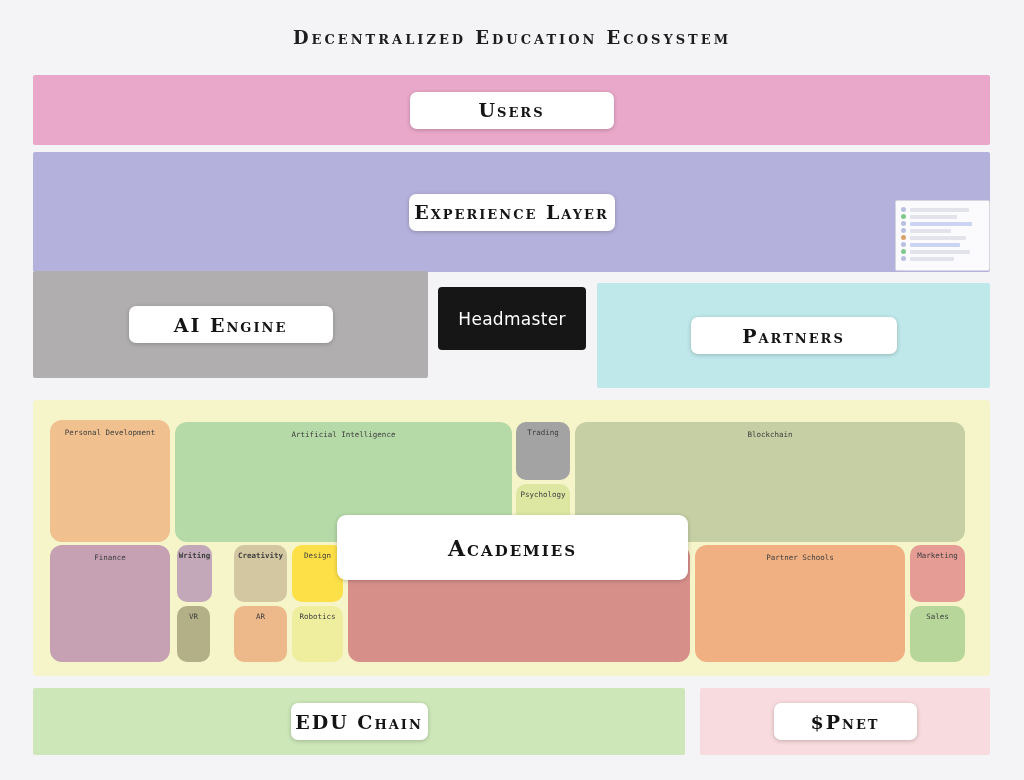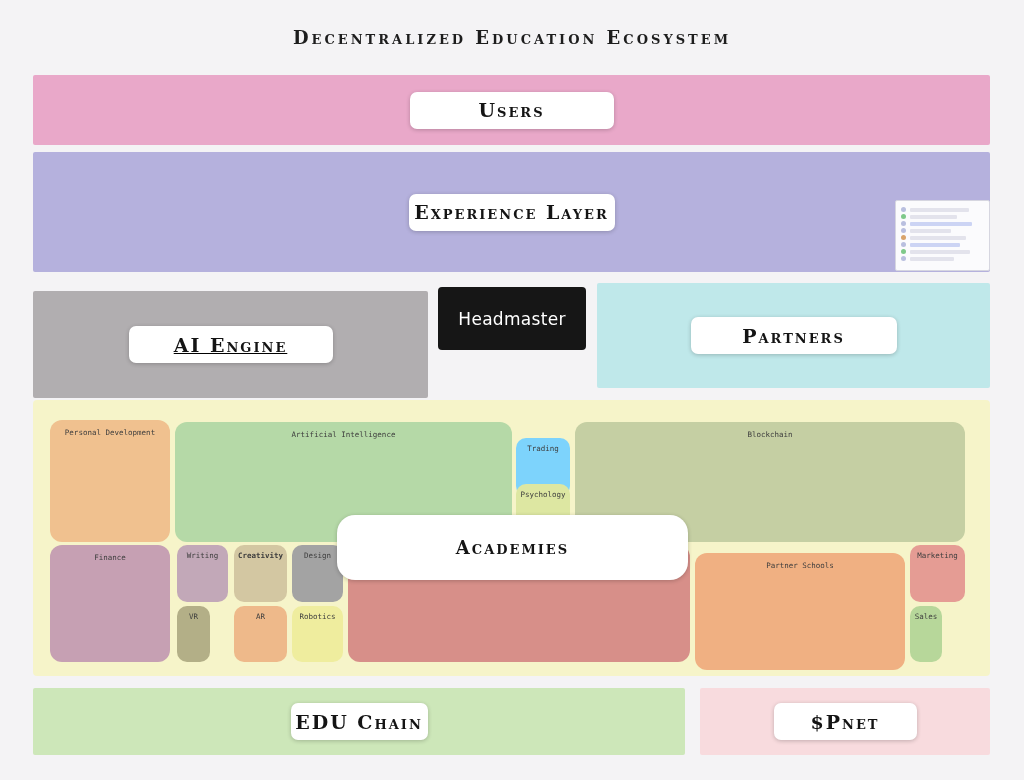--- a/index.html
+++ b/index.html
@@ -11,21 +11,21 @@
   }
   .title {
     position:absolute; top:27px; left:0; width:100%;
     margin:0; text-align:center;
     font-size:18px; font-weight:700; letter-spacing:3px;
     font-variant:small-caps; color:#1d1d1d;
   }
   .band { position:absolute; display:flex; align-items:center; justify-content:center; border-radius:2px; }
   .users-band      { left:33px;  top:75px;  width:957px; height:70px; }
   .experience-band { left:33px;  top:152px; width:957px; height:120px; }
-  .ai-engine-band  { left:33px;  top:291px; width:395px; height:107px;text-decoration:underline; }
+  .ai-engine-band  { left:33px;  top:271px; width:395px; height:107px; }
   .partners-band   { left:597px; top:283px; width:393px; height:105px; }
   .edu-band        { left:33px;  top:688px; width:652px; height:67px; }
   .pnet-band       { left:700px; top:688px; width:290px; height:67px; }
 
   .pill {
     background:#ffffff; border-radius:7px;
     box-shadow:0 1px 4px rgba(0,0,0,0.22);
     display:flex; align-items:center; justify-content:center;
     font-variant:small-caps; font-weight:700; letter-spacing:2px;
     font-size:19px; color:#141414; white-space:nowrap;
@@ -59,34 +59,34 @@
   }
   .sm .tlabel { top:6px; }
 
   
   .b-pd      { left:17px;  top:20px;  width:120px; height:122px; }
   .b-ai      { left:142px; top:22px;  width:337px; height:120px; }
   .b-trading { left:483px; top:22px;  width:54px;  height:58px; }
   .b-psych   { left:483px; top:84px;  width:54px;  height:58px; }
   .b-block   { left:542px; top:22px;  width:390px; height:120px; }
   .b-fin     { left:17px;  top:145px; width:120px; height:117px; }
-  .b-writing { left:144px; top:145px; width:51px;  height:57px; }
+  .b-writing { left:144px; top:145px; width:35px;  height:57px;font-weight:bold; }
   .b-creat   { left:201px; top:145px; width:53px;  height:57px;font-weight:bold; }
   .b-design  { left:259px; top:145px; width:51px;  height:57px; }
   .b-vr      { left:144px; top:206px; width:33px;  height:56px; }
   .b-ar      { left:201px; top:206px; width:53px;  height:56px; }
   .b-rob     { left:259px; top:206px; width:51px;  height:56px; }
   .b-acad    { left:315px; top:145px; width:342px; height:117px; }
-  .b-ps      { left:662px; top:145px; width:210px; height:117px;margin-top:8px; }
+  .b-ps      { left:662px; top:145px; width:210px; height:117px; }
   .b-mkt     { left:877px; top:145px; width:55px;  height:57px; }
-  .b-sales   { left:877px; top:206px; width:32px;  height:56px; }
+  .b-sales   { left:877px; top:206px; width:55px;  height:56px; }
 
   .academies-pill {
     position:absolute; left:304px; top:115px; width:351px; height:65px;
-    font-size:18px; border-radius:18px;text-align:center;
+    font-size:22px; border-radius:9px;text-align:center;
   }
 
   
   .thumb {
     position:absolute; right:0px; top:48px; width:95px; height:71px;
     background:#fbfbfd; border:1px solid #d6d6e0; border-radius:2px;
     padding:4px 4px 2px 14px; box-sizing:border-box;
   }
   .t-row { position:relative; height:4px; margin-top:3px; background:#e3e3ec; border-radius:1px; }
   .t-row::before {
@@ -141,21 +141,21 @@
   <section class="academies" style="background: rgb(246, 244, 201);">
 
     <div class="tblock b-pd" style="background: rgb(240, 193, 143);">
       <span class="tlabel">Personal Development</span>
     </div>
 
     <div class="tblock b-ai" style="background: rgb(181, 217, 167);">
       <span class="tlabel">Artificial Intelligence</span>
     </div>
 
-    <div class="tblock sm b-trading" style="background: #7dd3fc; margin-top: 16px;">
+    <div class="tblock sm b-trading" style="background: #a3a3a3;">
       <span class="tlabel">Trading</span>
     </div>
 
     <div class="tblock sm b-psych" style="background: rgb(221, 231, 162);">
       <span class="tlabel">Psychology</span>
     </div>
 
     <div class="tblock b-block" style="background: rgb(197, 207, 163);">
       <span class="tlabel">Blockchain</span>
     </div>
@@ -165,21 +165,21 @@
     </div>
 
     <div class="tblock sm b-writing" style="background: rgb(194, 168, 184);">
       <span class="tlabel">Writing</span>
     </div>
 
     <div class="tblock sm b-creat" style="background: rgb(211, 199, 162);">
       <span class="tlabel">Creativity</span>
     </div>
 
-    <div class="tblock sm b-design" style="background: #a3a3a3;">
+    <div class="tblock sm b-design" style="background: #fde047;">
       <span class="tlabel">Design</span>
     </div>
 
     <div class="tblock sm b-vr" style="background: rgb(179, 175, 135);">
       <span class="tlabel">VR</span>
     </div>
 
     <div class="tblock sm b-ar" style="background: rgb(238, 185, 138);">
       <span class="tlabel">AR</span>
     </div>

